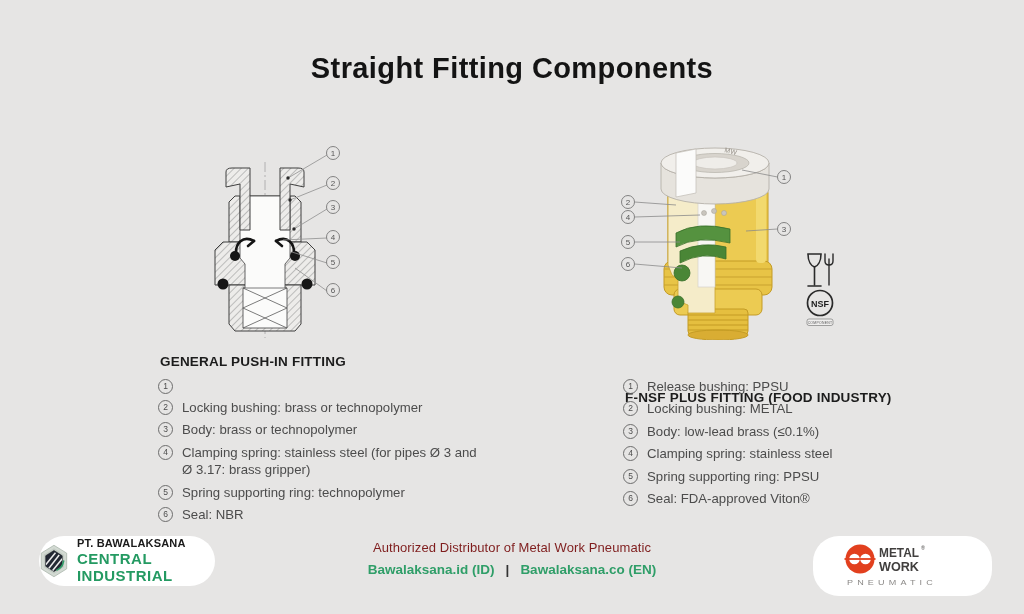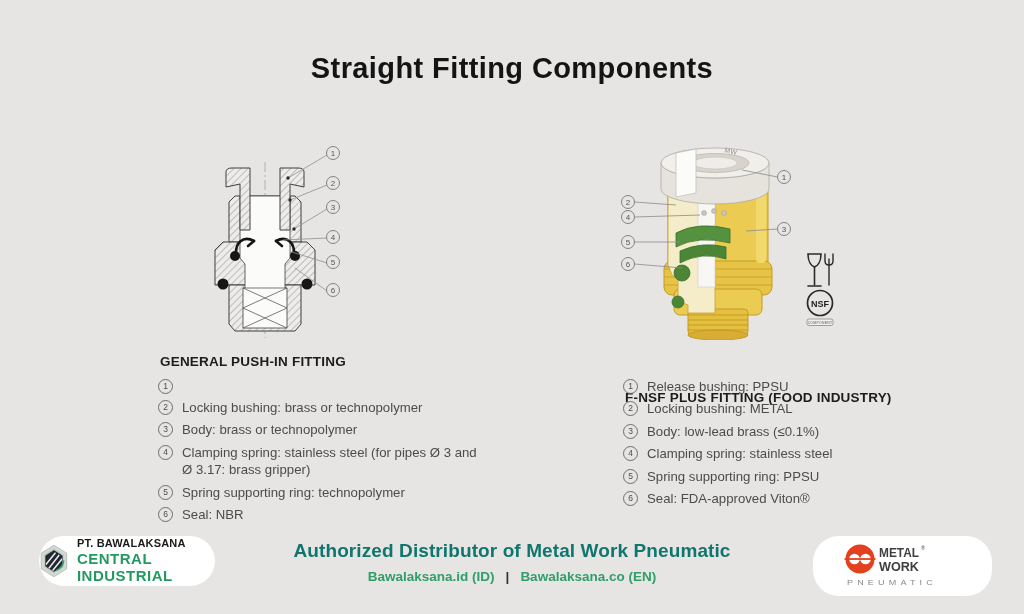--- a/index.html
+++ b/index.html
@@ -40,21 +40,21 @@
     display:flex;align-items:center;justify-content:center;
   }
   #pill-left{left:39px;top:536px;width:176px;height:50px;gap:8px;}
   #pill-right{left:813px;top:536px;width:179px;height:60px;}
   .baw-text{display:flex;flex-direction:column;line-height:1.15;}
   .baw-line1{font-size:11px;font-weight:bold;color:#1a1a1a;letter-spacing:.2px;}
   .baw-line2{font-size:15px;font-weight:bold;color:#249a62;letter-spacing:.5px;}
   .footer-center{
     position:absolute;left:232px;top:540px;width:560px;text-align:center;
   }
-  .footer-line1{font-size:19px;color:#0f766e;letter-spacing:.1px;font-weight:bold;}
+  .footer-line1{font-size:13px;color:#7f1d1d;letter-spacing:.1px;}
   .footer-line2{margin-top:7px;font-size:13.5px;font-weight:bold;}
   .footer-link{color:#2f9e68;text-decoration:none;}
   .footer-sep{color:#333;margin:0 11px;font-weight:bold;}
 </style>
 </head>
 <body>
 
 <div class="title">Straight Fitting Components</div>
 
 <svg id="diagram-left" width="160" height="205" viewBox="0 0 160 205">

